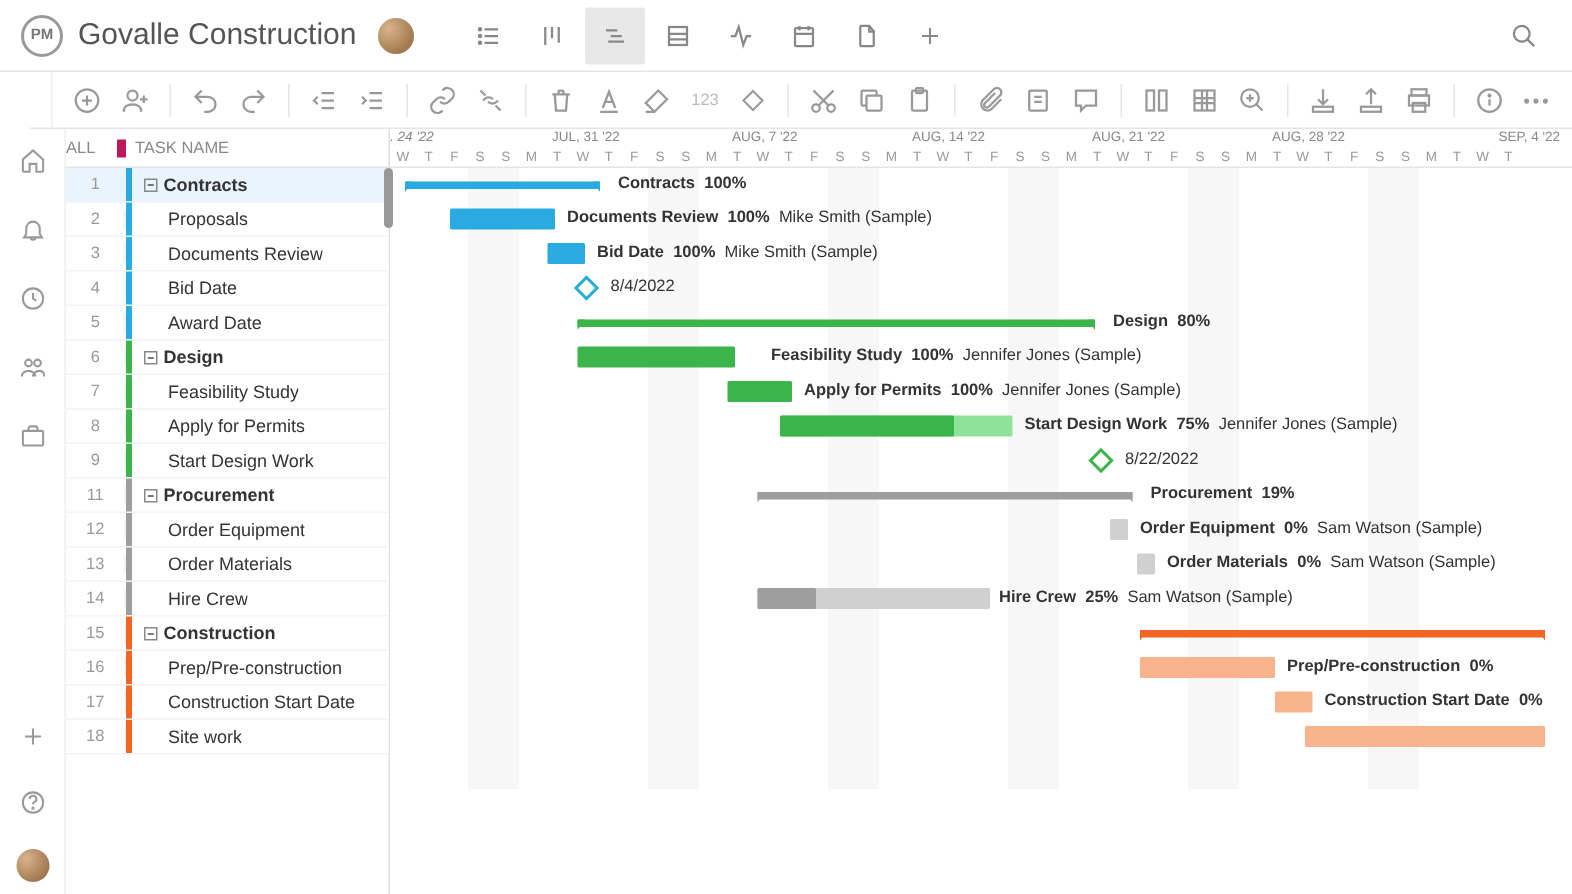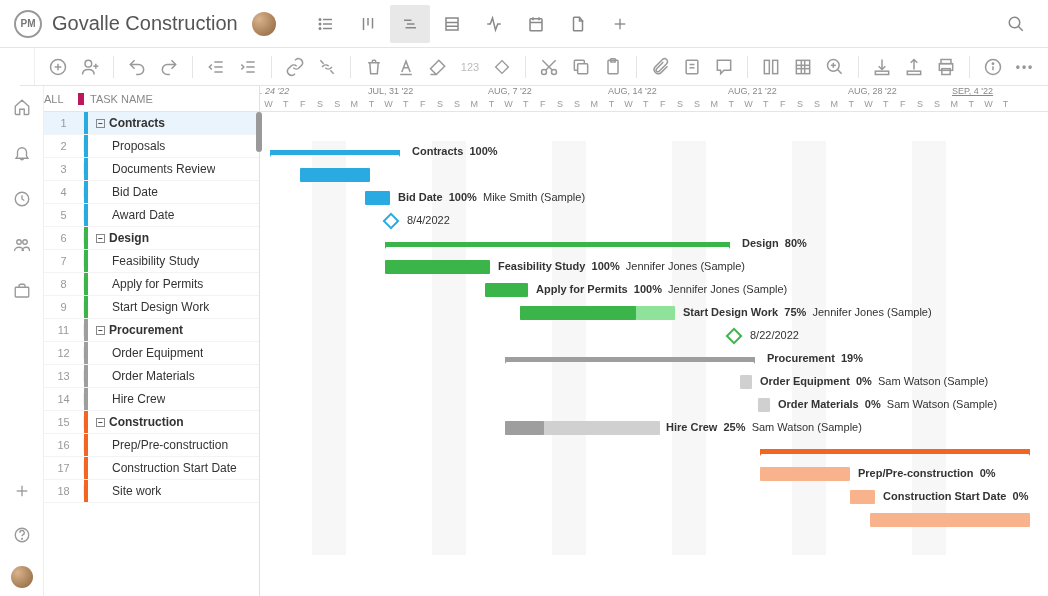--- a/index.html
+++ b/index.html
@@ -49,21 +49,21 @@
 .row-name.indent1 { padding-left: 24px; }
 .row-name.indent0 .toggle { display: inline-block; width: 9px; height: 9px; border: 1px solid #888; font-size: 8px; line-height: 7px; text-align: center; margin-right: 4px; vertical-align: middle; }
 .resize-handle { position: absolute; right: -3px; top: 26px; width: 6px; height: 40px; background: #999; border-radius: 3px; }
 
 
 .gantt { flex: 1; position: relative; overflow: hidden; }
 .timeline-header { height: 26px; border-bottom: 1px solid #e5e5e5; position: relative; font-size: 9px; color: #888; }
 .week-label { position: absolute; top: 0; font-size: 9px; }
 .day-row { position: absolute; top: 13px; display: flex; }
 .day-cell { width: 17.15px; text-align: center; font-size: 9px; color: #999; }
-.gantt-body { position: relative; margin-top: 29px; }
+.gantt-body { position: relative; }
 .gantt-row { height: 23px; position: relative; }
 .weekend-stripe { position: absolute; top: 0; bottom: 0; background: repeating-linear-gradient(180deg, #f7f7f7, #f7f7f7 23px); background-color: #f5f5f5; }
 
 .bar { position: absolute; height: 14px; top: 4px; border-radius: 1px; }
 .bar-summary { height: 5px; top: 9px; }
 .bar-summary::before, .bar-summary::after { content:""; position: absolute; top: 0; width: 0; height: 0; border-top: 7px solid currentColor; }
 .bar-summary::before { left: 0; border-right: 5px solid transparent; }
 .bar-summary::after { right: 0; border-left: 5px solid transparent; }
 .bar-label { position: absolute; top: 4px; font-size: 11px; white-space: nowrap; color: #333; }
 .bar-label .b { font-weight: 700; }
@@ -485,21 +485,21 @@
       </div>
 
       <div class="gantt">
         <div class="timeline-header" id="timeline-header">
             <div class="week-label" style="left: 0px; font-style: italic;">. 24 '22</div>
             <div class="week-label" style="left: 108px;">JUL, 31 '22</div>
             <div class="week-label" style="left: 228px;">AUG, 7 '22</div>
             <div class="week-label" style="left: 348px;">AUG, 14 '22</div>
             <div class="week-label" style="left: 468px;">AUG, 21 '22</div>
             <div class="week-label" style="left: 588px;">AUG, 28 '22</div>
-            <div class="week-label" style="left: 692px; text-decoration: underline;">SEP, 4 '22</div>
+            <div class="week-label" style="left: 739px;">SEP, 4 '22</div>
             <div class="day-row" style="left: 0px;">
               <div class="day-cell">W</div>
               <div class="day-cell">T</div>
               <div class="day-cell">F</div>
               <div class="day-cell">S</div>
               <div class="day-cell">S</div>
               <div class="day-cell">M</div>
               <div class="day-cell">T</div>
               <div class="day-cell">W</div>
               <div class="day-cell">T</div>
@@ -546,36 +546,37 @@
             <div class="weekend-stripe" style="left: 291.6px; width: 34.3px; height: 414px;"></div>
             <div class="weekend-stripe" style="left: 411.6px; width: 34.3px; height: 414px;"></div>
             <div class="weekend-stripe" style="left: 531.6px; width: 34.3px; height: 414px;"></div>
             <div class="weekend-stripe" style="left: 651.6px; width: 34.3px; height: 414px;"></div>
             <div class="gantt-row">
               <div class="bar bar-summary c-blue" style="left: 10px; width: 130px; background: currentcolor;"></div>
               <div class="bar-label" style="left: 152px;"><span class="b">Contracts</span>&nbsp; <span class="b">100%</span></div>
             </div>
             <div class="gantt-row">
               <div class="bar bg-blue" style="left: 40px; width: 70px;"></div>
+              <div class="bar-label" style="left: 118px;"><span class="b">Documents Review</span>&nbsp; <span class="b">100%</span>&nbsp; Mike Smith (Sample)</div>
             </div>
             <div class="gantt-row">
               <div class="bar bg-blue" style="left: 105px; width: 25px;"></div>
               <div class="bar-label" style="left: 138px;"><span class="b">Bid Date</span>&nbsp; <span class="b">100%</span>&nbsp; Mike Smith (Sample)</div>
             </div>
             <div class="gantt-row">
               <div class="diamond" style="left: 125px; border-color: rgb(41, 171, 226);"></div>
               <div class="bar-label" style="left: 147px;">8/4/2022</div>
             </div>
             <div class="gantt-row">
               <div class="bar bar-summary c-green" style="left: 125px; width: 345px; background: currentcolor;"></div>
               <div class="bar-label" style="left: 482px;"><span class="b">Design</span>&nbsp; <span class="b">80%</span></div>
             </div>
             <div class="gantt-row">
               <div class="bar bg-green" style="left: 125px; width: 105px;"></div>
-              <div class="bar-label" style="left: 238px;"><span class="b">Feasibility Study</span>&nbsp; <span class="b">100%</span>&nbsp; Jennifer Jones (Sample)</div>
+              <div class="bar-label" style="left: 254px;"><span class="b">Feasibility Study</span>&nbsp; <span class="b">100%</span>&nbsp; Jennifer Jones (Sample)</div>
             </div>
             <div class="gantt-row">
               <div class="bar bg-green" style="left: 225px; width: 43px;"></div>
               <div class="bar-label" style="left: 276px;"><span class="b">Apply for Permits</span>&nbsp; <span class="b">100%</span>&nbsp; Jennifer Jones (Sample)</div>
             </div>
             <div class="gantt-row">
               <div class="bar bg-green-light" style="left: 260px; width: 155px;"></div>
               <div class="bar bg-green" style="left: 260px; width: 116px;"></div>
               <div class="bar-label" style="left: 423px;"><span class="b">Start Design Work</span>&nbsp; <span class="b">75%</span>&nbsp; Jennifer Jones (Sample)</div>
             </div>

